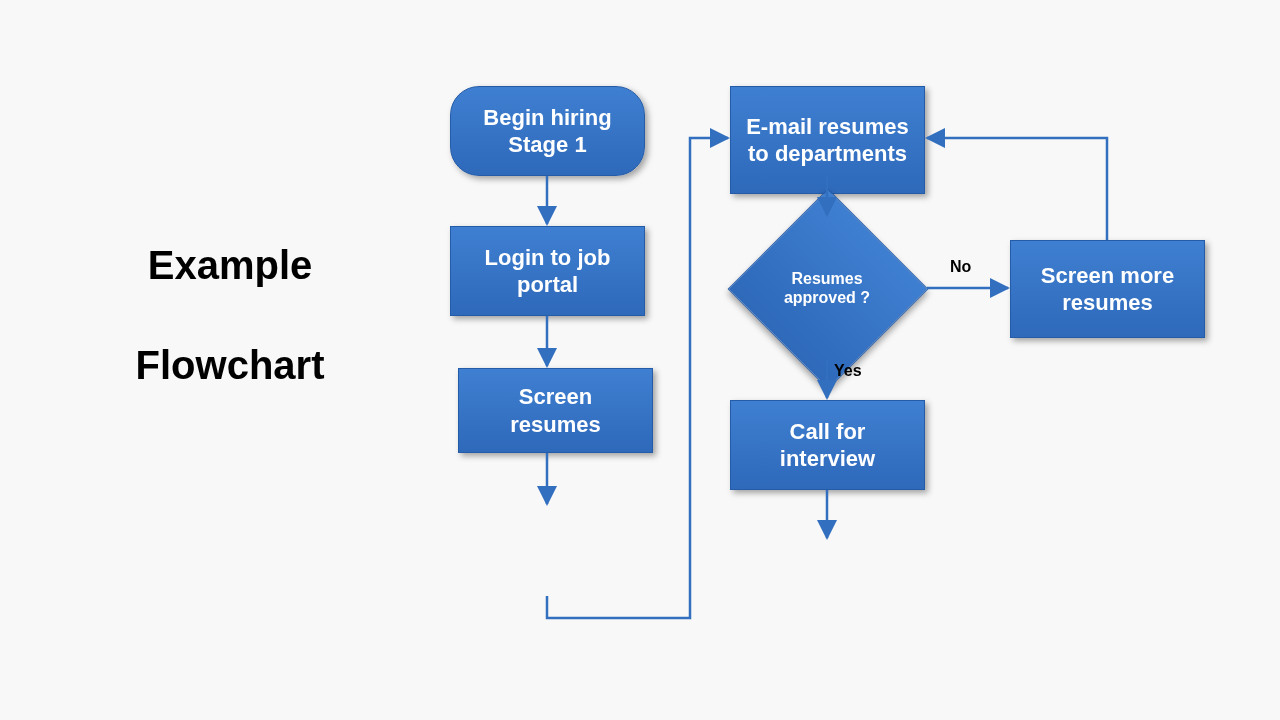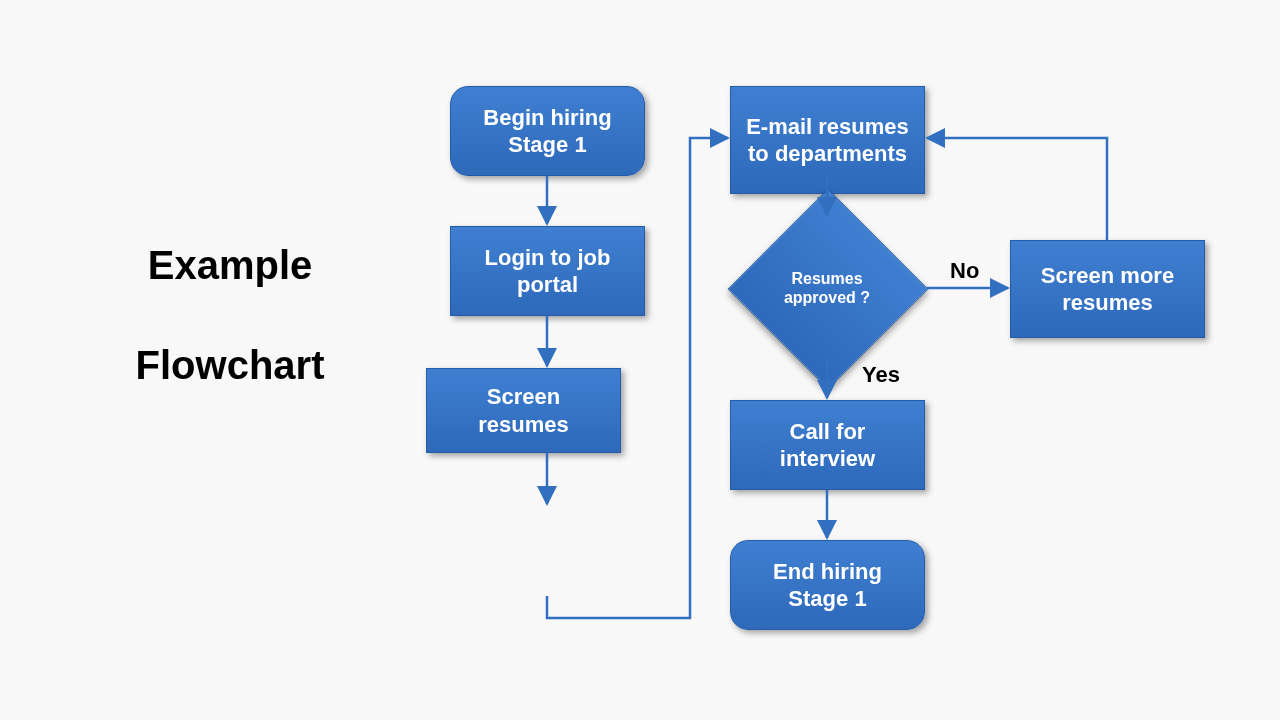--- a/index.html
+++ b/index.html
@@ -1,24 +1,24 @@
 <!DOCTYPE html>
 <html><head>
 <meta charset="utf-8">
 <style>
   html,body{margin:0;padding:0;width:1280px;height:720px;background:#f8f8f8;font-family:Arial,Helvetica,sans-serif;overflow:hidden}
   .stage{position:relative;width:1280px;height:720px}
   .title{position:absolute;left:60px;top:240px;width:340px;font-size:40px;font-weight:700;line-height:1.25;text-align:center;color:#000}
   .node{position:absolute;display:flex;align-items:center;justify-content:center;text-align:center;color:#fff;font-weight:700;font-size:22px;line-height:1.25;padding:10px 14px;box-sizing:border-box;box-shadow:3px 3px 6px rgba(0,0,0,.35)}
   .rect{background:linear-gradient(#3f7fd1,#2e69ba);border:1px solid #255ca7}
-  .rounded{border-radius:18px}
+  .rounded{border-radius:29px}
   .diamond{position:absolute}
   .diamond .shape{width:100%;height:100%;background:linear-gradient(#3f7fd1,#2e69ba);border:1px solid #255ca7;transform:rotate(45deg);box-shadow:3px 3px 6px rgba(0,0,0,.35)}
   .diamond .dlabel{position:absolute;inset:0;display:flex;align-items:center;justify-content:center;text-align:center;color:#fff;font-weight:700;font-size:16px;line-height:1.2}
-  .edge-label{position:absolute;font-size:22px;font-weight:700;color:#000}
+  .edge-label{position:absolute;font-size:16px;font-weight:700;color:#000}
   svg.edges{position:absolute;left:0;top:0;width:1280px;height:720px;pointer-events:none}
 </style>
 </head>
 <body>
 
 <div class="stage">
 
   <div class="title">
     <span>Example</span><br>
     <br>
@@ -26,47 +26,44 @@
   </div>
 
   <div class="node rect rounded" style="left:450px;top:86px;width:195px;height:90px">
     <span>Begin hiring Stage 1</span>
   </div>
 
   <div class="node rect" style="left:450px;top:226px;width:195px;height:90px">
     <span>Login to job portal</span>
   </div>
 
-  <div class="node rect" style="left:426px;top:368px;width:195px;height:85px">
+  <div class="node rect" style="left:458px;top:368px;width:195px;height:85px">
     <span>Screen resumes</span>
   </div>
 
 
   <div class="node rect" style="left:730px;top:86px;width:195px;height:108px">
     <span>E-mail resumes to departments</span>
   </div>
 
   <div class="diamond" style="left:757px;top:218px;width:140px;height:140px">
     <div class="shape"></div>
     <div class="dlabel">Resumes approved ?</div>
   </div>
 
   <div class="node rect" style="left:730px;top:400px;width:195px;height:90px">
     <span>Call for interview</span>
   </div>
 
-  <div class="node rect rounded" style="left:730px;top:540px;width:195px;height:90px">
-    <span>End hiring Stage 1</span>
-  </div>
 
   <div class="node rect" style="left:1010px;top:240px;width:195px;height:98px">
     <span>Screen more resumes</span>
   </div>
 
-  <div class="edge-label" style="left:862px;top:362px">Yes</div>
+  <div class="edge-label" style="left:834px;top:362px">Yes</div>
   <div class="edge-label" style="left:950px;top:258px">No</div>
 
   <svg class="edges">
     <defs>
       <marker id="arr" viewBox="0 0 10 10" refX="9" refY="5" markerWidth="8" markerHeight="8" orient="auto-start-reverse">
         <path d="M 0 0 L 10 5 L 0 10 z" fill="#336fbf"></path>
       </marker>
     </defs>
     <g stroke="#336fbf" stroke-width="2.5" fill="none">
 

